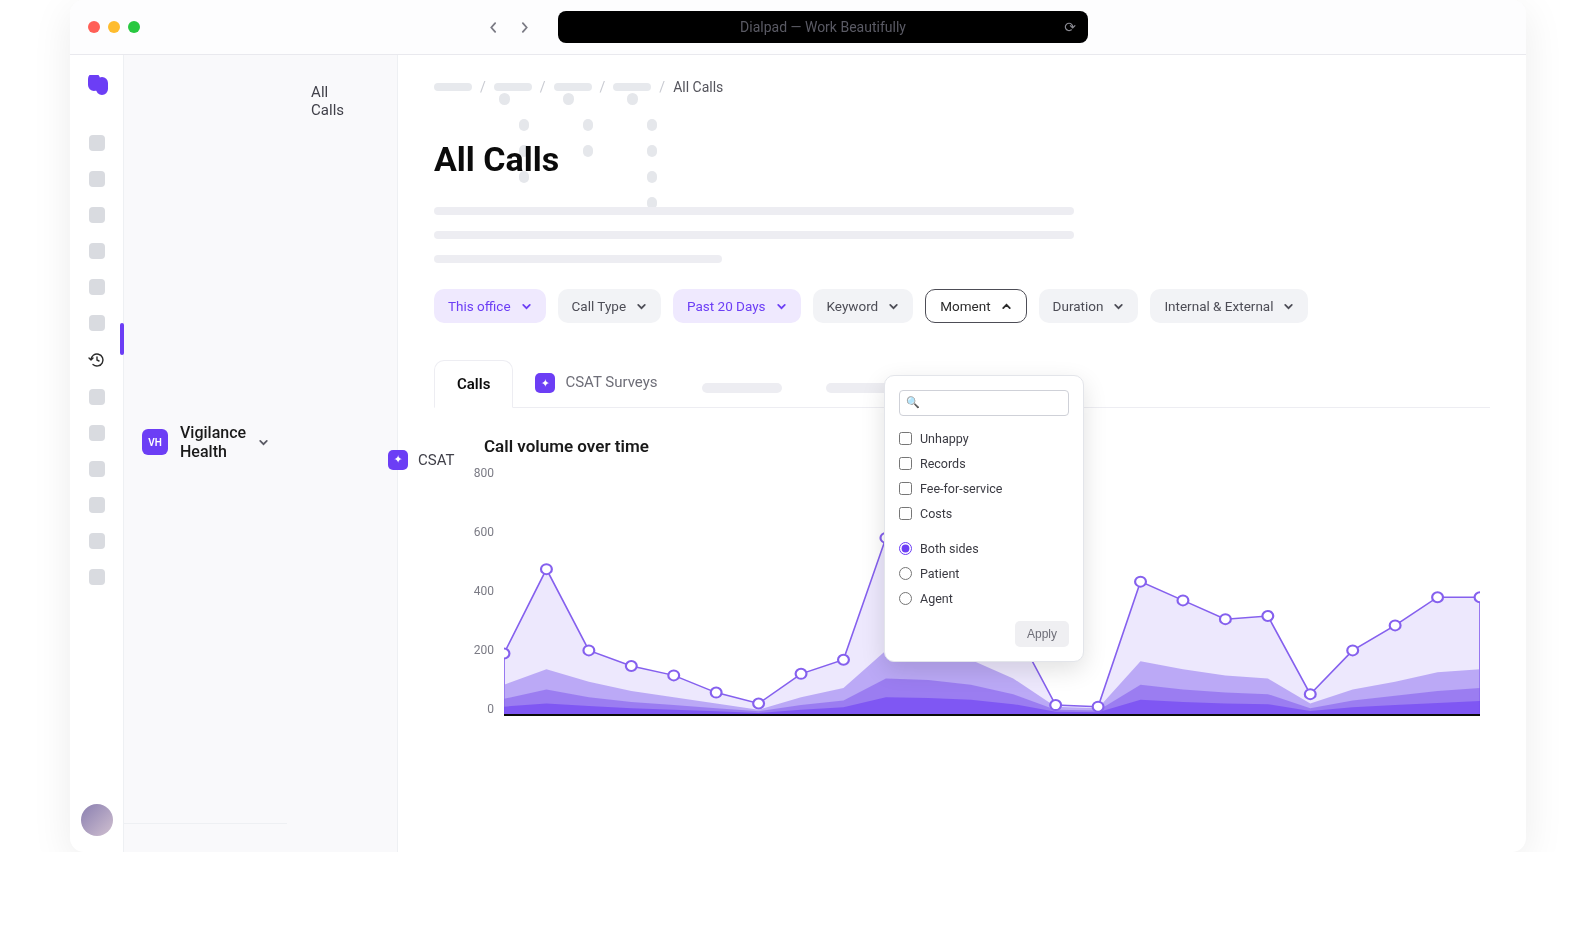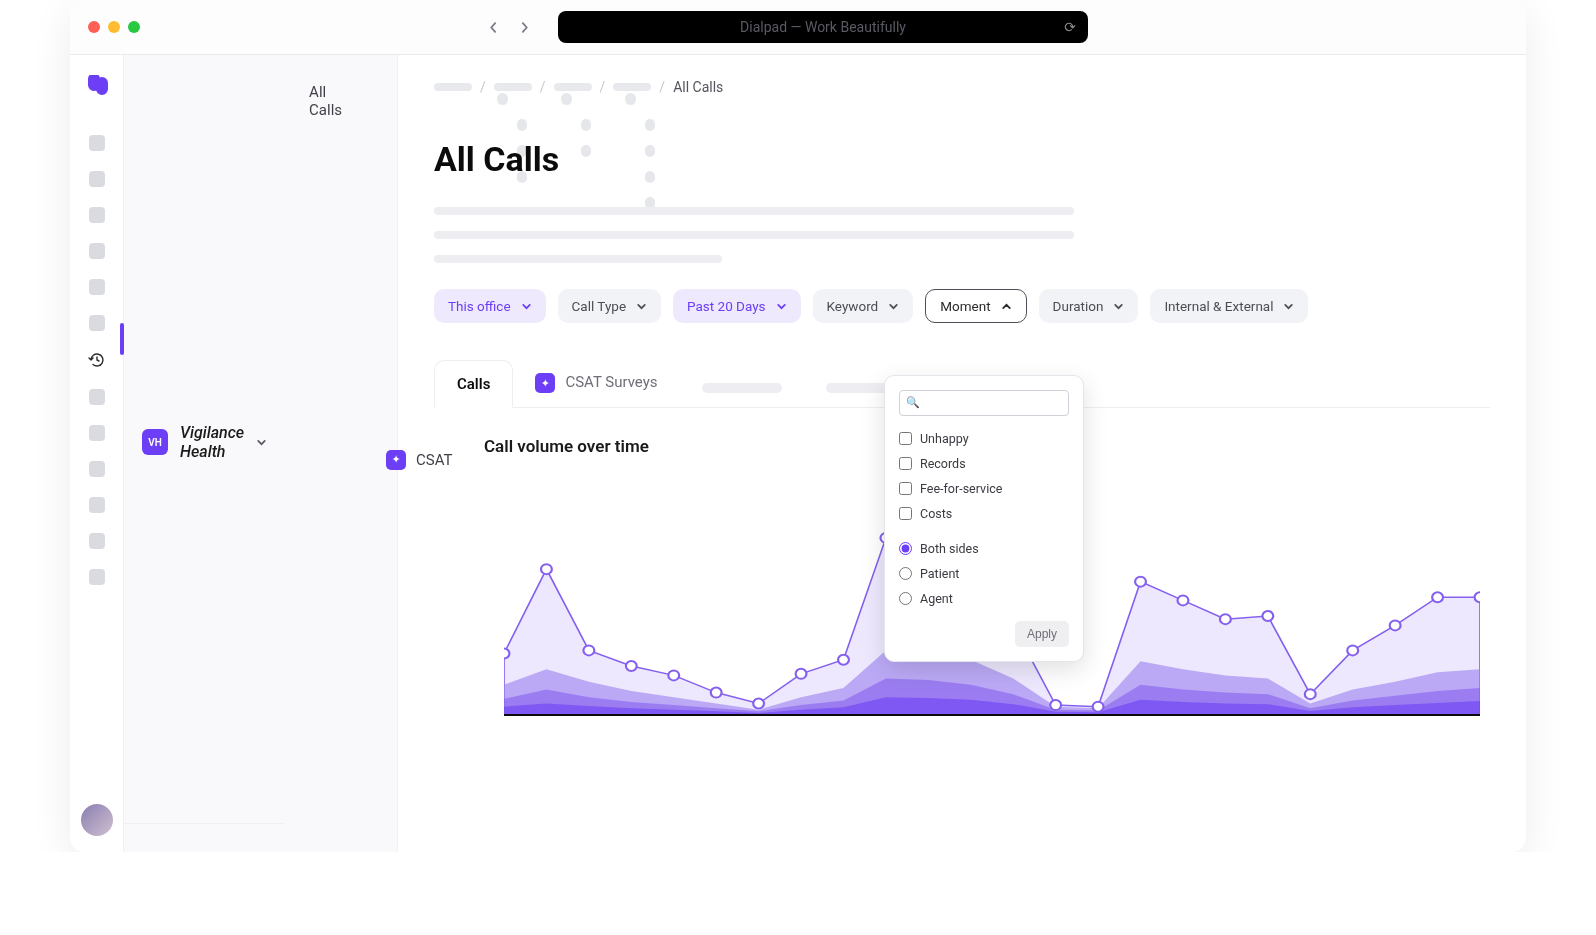--- a/index.html
+++ b/index.html
@@ -16,21 +16,21 @@
 .rail { width:54px; border-right:1px solid #eef0f3; display:flex; flex-direction:column; align-items:center; padding-top:20px; gap:20px; position:relative;}
 .rail .logo { width:26px; height:20px; margin-bottom:20px;}
 .rail .logo svg{display:block;}
 .rail .ritem { width:16px; height:16px; background:#d9dbe0; border-radius:4px; }
 .rail .history { width:18px; height:18px; color:#2b2b2b; }
 .rail .accent { position:absolute; left:50px; top:268px; width:4px; height:32px; background:#6c3ef5; border-radius:4px;}
 .rail .avatar { width:32px; height:32px; border-radius:50%; background:linear-gradient(135deg,#8a7fb0,#d0c0d0); position:absolute; bottom:16px; }
 .sidebar { width:274px; background:#f9f9fb; border-right:1px solid #eef0f3; padding:16px 0; display:flex; flex-direction:row; gap:4px;}
 .workspace { display:flex; align-items:center; padding:8px 18px 18px 18px; gap:12px; border-bottom:1px solid #eef0f3; margin-bottom:12px;}
 .ws-badge { width:26px; height:26px; background:#6c3ef5; color:#fff; font-size:10px; font-weight:600; border-radius:6px; display:flex; align-items:center; justify-content:center;}
-.ws-name { font-size:16px; font-weight:500; color:#1a1a1a; flex:1;font-style:italic;}
+.ws-name { font-size:16px; font-weight:500; color:#1a1a1a; flex:1;}
 .ws-chev { color:#5a5a64; }
 .navitem { padding:12px 20px; font-size:15px; color:#404049; cursor:pointer;}
 .navitem.csat { display:flex; align-items:center; gap:10px; margin-top:12px;}
 .csat-ico { width:20px; height:20px; background:#6c3ef5; border-radius:5px; display:flex; align-items:center; justify-content:center; color:#fff; font-size:11px;}
 .phold-group { padding:8px 20px; }
 .phold { height:12px; background:#e5e7eb; border-radius:6px; margin:14px 0; }
 .main { flex:1; padding:24px 36px; overflow:hidden; position:relative;}
 .toprow { display:flex; align-items:center; }
 .breadcrumb { display:flex; align-items:center; gap:8px; color:#c8cad1; font-size:14px;}
 .bc-seg { width:38px; height:8px; background:#e7e9ed; border-radius:4px;}
@@ -229,20 +229,27 @@
         <div class="tab">
             <div class="phold-tab"></div>
           </div>
         <div class="tab">
             <div class="phold-tab"></div>
           </div>
       </div>
 
       <div class="chart-title">Call volume over time</div>
       <div class="chart-wrap">
+        <div class="yaxis" id="yaxis">
+            <div>800</div>
+            <div>600</div>
+            <div>400</div>
+            <div>200</div>
+            <div>0</div>
+          </div>
         <div class="plot">
           <svg id="chartsvg" width="100%" height="100%" preserveAspectRatio="none" viewBox="0 0 900 250">
               <path d="M 0 250 L 0 187.5 L 39.130434782608695 103.125 L 78.26086956521739 184.375 L 117.39130434782608 200 L 156.52173913043478 209.375 L 195.65217391304347 226.5625 L 234.78260869565216 237.5 L 273.9130434782609 207.8125 L 313.04347826086956 193.75 L 352.17391304347825 71.875 L 391.30434782608694 101.5625 L 430.4347826086957 109.375 L 469.5652173913043 159.375 L 508.695652173913 239.0625 L 547.8260869565217 240.625 L 586.9565217391305 115.625 L 626.0869565217391 134.375 L 665.2173913043478 153.125 L 704.3478260869565 150 L 743.4782608695652 228.125 L 782.6086956521739 184.375 L 821.7391304347825 159.375 L 860.8695652173914 131.25 L 900 131.25 L 900 250 Z" fill="#b9a3f8" fill-opacity="0.25" stroke="#8560ee" stroke-width="1.5"></path>
               <path d="M 0 250 L 0 218.75 L 39.130434782608695 203.125 L 78.26086956521739 215.625 L 117.39130434782608 225 L 156.52173913043478 231.25 L 195.65217391304347 237.5 L 234.78260869565216 243.75 L 273.9130434782609 231.25 L 313.04347826086956 221.875 L 352.17391304347825 184.375 L 391.30434782608694 187.5 L 430.4347826086957 193.75 L 469.5652173913043 212.5 L 508.695652173913 240.625 L 547.8260869565217 242.1875 L 586.9565217391305 195.3125 L 626.0869565217391 203.125 L 665.2173913043478 209.375 L 704.3478260869565 212.5 L 743.4782608695652 237.5 L 782.6086956521739 223.4375 L 821.7391304347825 215.625 L 860.8695652173914 206.25 L 900 203.125 L 900 250 Z" fill="#9a7ef2" fill-opacity="0.6" stroke="none" stroke-width="0"></path>
               <path d="M 0 250 L 0 232.8125 L 39.130434782608695 223.4375 L 78.26086956521739 231.25 L 117.39130434782608 235.9375 L 156.52173913043478 239.0625 L 195.65217391304347 242.1875 L 234.78260869565216 245.3125 L 273.9130434782609 239.0625 L 313.04347826086956 234.375 L 352.17391304347825 212.5 L 391.30434782608694 214.0625 L 430.4347826086957 218.75 L 469.5652173913043 228.125 L 508.695652173913 243.75 L 547.8260869565217 244.375 L 586.9565217391305 218.75 L 626.0869565217391 223.4375 L 665.2173913043478 226.5625 L 704.3478260869565 228.125 L 743.4782608695652 242.1875 L 782.6086956521739 234.375 L 821.7391304347825 229.6875 L 860.8695652173914 225 L 900 221.875 L 900 250 Z" fill="#8560ee" fill-opacity="0.6" stroke="none" stroke-width="0"></path>
               <path d="M 0 250 L 0 240.625 L 39.130434782608695 237.5 L 78.26086956521739 240 L 117.39130434782608 242.1875 L 156.52173913043478 243.75 L 195.65217391304347 245.3125 L 234.78260869565216 246.875 L 273.9130434782609 243.75 L 313.04347826086956 241.25 L 352.17391304347825 231.25 L 391.30434782608694 231.875 L 430.4347826086957 233.75 L 469.5652173913043 238.125 L 508.695652173913 245.625 L 547.8260869565217 246.25 L 586.9565217391305 233.75 L 626.0869565217391 235.9375 L 665.2173913043478 237.5 L 704.3478260869565 238.125 L 743.4782608695652 245 L 782.6086956521739 241.25 L 821.7391304347825 239.0625 L 860.8695652173914 236.875 L 900 235 L 900 250 Z" fill="#6c3ef5" fill-opacity="0.6" stroke="none" stroke-width="0"></path>
               <circle cx="0" cy="187.5" r="5" fill="#fff" stroke="#8560ee" stroke-width="2"></circle>
               <circle cx="39.130434782608695" cy="103.125" r="5" fill="#fff" stroke="#8560ee" stroke-width="2"></circle>
               <circle cx="78.26086956521739" cy="184.375" r="5" fill="#fff" stroke="#8560ee" stroke-width="2"></circle>
               <circle cx="117.39130434782608" cy="200" r="5" fill="#fff" stroke="#8560ee" stroke-width="2"></circle>

